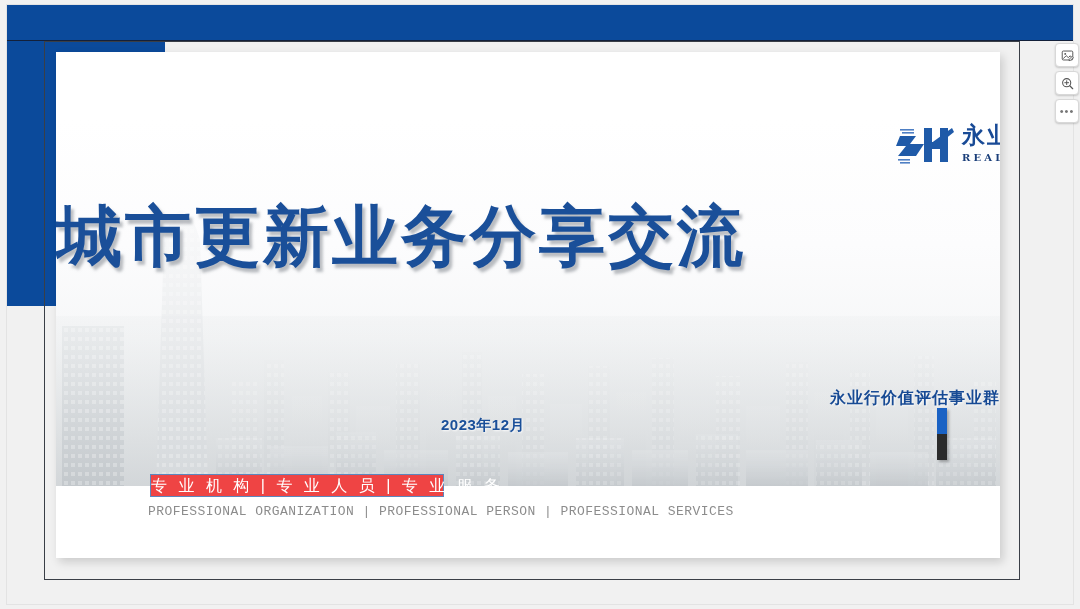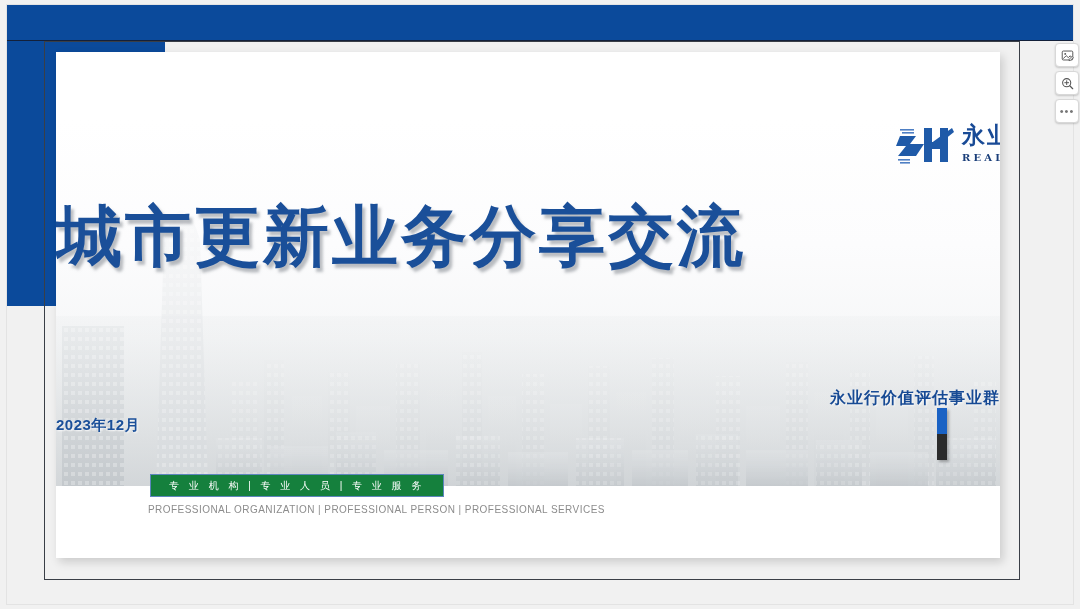--- a/index.html
+++ b/index.html
@@ -79,53 +79,54 @@
     text-align:right;
     font-size:16px;font-weight:700;letter-spacing:1px;
     color:#174a94;
     text-shadow:1px 1px 2px rgba(255,255,255,.8);
     margin-top:28px;
   }
 
   
   #slide-date{
     position:absolute;left:0;top:364px;width:944px;
-    text-align:left;padding-right:90px;box-sizing:border-box;
+    text-align:center;padding-right:90px;box-sizing:border-box;
     font-size:15px;font-weight:700;letter-spacing:.5px;
     color:#1a4f99;
     text-shadow:1px 1px 2px rgba(255,255,255,.85);
   }
 
   
   #date-bar{
     position:absolute;left:881px;top:356px;width:10px;height:52px;
     box-shadow:2px 2px 3px rgba(0,0,0,.28);
   }
   #date-bar .seg-top{height:50%;background:#1a62c4;}
   #date-bar .seg-bottom{height:50%;background:#2b2b2b;}
 
   
   #tagline-banner{
     position:absolute;left:94px;top:422px;width:294px;height:23px;
-    background:#15803d;
+    background:#ef4444;
     border:1px solid #5d86bd;
     box-sizing:border-box;
     color:#ffffff;
-    font-size:10px;
+    font-size:16px;
     letter-spacing:3.5px;
     line-height:21px;
     text-align:center;
     white-space:nowrap;
   }
   #tagline-en{
     position:absolute;left:92px;top:452px;width:384px;
-    font-size:10px;
+    font-size:13px;
     letter-spacing:.45px;
     color:#8c8c8c;
     white-space:nowrap;
+    font-family:Liberation Mono, monospace;
   }
 
   
   #logo{
     position:absolute;left:838px;top:68px;width:140px;height:58px;
   }
   #logo .mark{position:absolute;left:0;top:2px;width:62px;height:46px;}
   #logo .wordmark{
     position:absolute;left:68px;top:0px;width:72px;
     font-family:"DejaVu Serif","Liberation Serif",serif;

